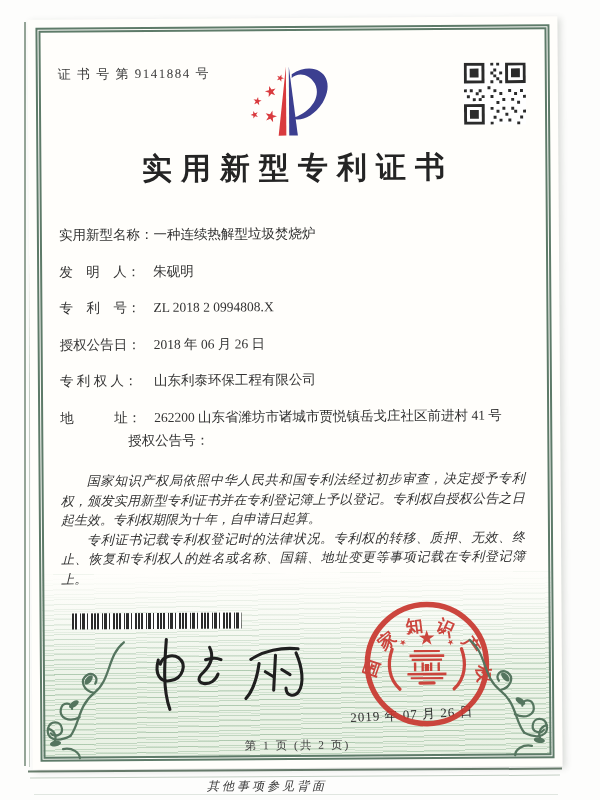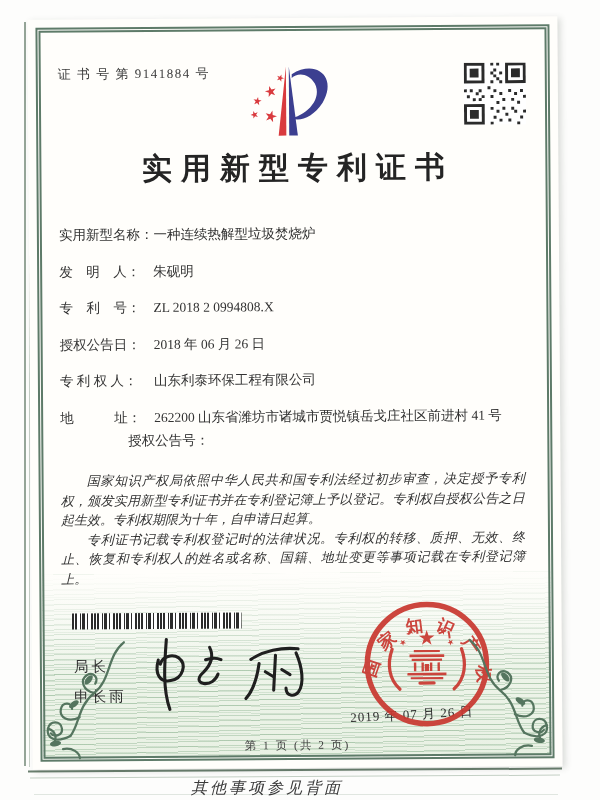--- a/index.html
+++ b/index.html
@@ -8,21 +8,21 @@
     font-family:"Liberation Serif","DejaVu Serif",serif;color:#333;
   }
   .stage{position:relative;width:600px;height:800px;background:#fdfdfc;}
 
   
   .edge-left-1{position:absolute;left:24px;top:22px;height:744px;width:0;border-left:2px solid #95a598;}
   .edge-left-2{position:absolute;left:29px;top:21px;height:746px;width:0;border-left:1px solid #c6d0c7;}
   .edge-bot-1{position:absolute;left:28px;top:769px;width:534px;height:0;border-top:2px solid #6a7f6f;transform:rotate(-0.3deg);}
   .edge-bot-2{position:absolute;left:30px;top:776px;width:530px;height:0;border-top:1px solid #c3cfc4;transform:rotate(-0.3deg);}
   .edge-bot-3{position:absolute;left:34px;top:794px;width:524px;height:0;border-top:1px solid #e0e6e0;}
-  .back-note{position:absolute;top:778px;left:0;width:534px;text-align:center;font-size:16px;color:#3a3a3a;letter-spacing:3px;font-style:italic;}
+  .back-note{position:absolute;top:778px;left:0;width:534px;text-align:center;font-size:12px;color:#3a3a3a;letter-spacing:3px;font-style:italic;}
 
   
   .page{
     position:absolute;left:30px;top:18px;width:530px;height:750px;
     background:#fffefb;transform:rotate(-0.4deg);transform-origin:50% 50%;
     box-shadow:3px 2px 6px rgba(60,70,60,.18);
   }
   .frame{position:absolute;inset:8px;border:5px double #5e7b69;pointer-events:none;z-index:3;}
   .guilloche{
     position:absolute;left:11px;right:11px;top:555px;bottom:11px;z-index:0;
@@ -194,24 +194,20 @@
       </div>
     </div>
 
     <div class="paras">
       <p>国家知识产权局依照中华人民共和国专利法经过初步审查，决定授予专利权，颁发实用新型专利证书并在专利登记簿上予以登记。专利权自授权公告之日起生效。专利权期限为十年，自申请日起算。</p>
       <p>专利证书记载专利权登记时的法律状况。专利权的转移、质押、无效、终止、恢复和专利权人的姓名或名称、国籍、地址变更等事项记载在专利登记簿上。</p>
     </div>
 
     <div class="barcode"></div>
 
-    <div class="comm">
-      <div>局长</div>
-      <div>申长雨</div>
-    </div>
 
     <svg class="sig" viewBox="0 0 175 85">
       <g fill="none" stroke="#1f1f1f" stroke-width="3" stroke-linecap="round" stroke-linejoin="round">
         <path d="M22,10 C20,34 18,58 25,78"></path>
         <path d="M14,30 C10,44 16,52 26,50 C38,48 42,34 34,28 C28,24 18,26 16,34"></path>
         <path d="M64,18 C68,26 66,34 58,42 C52,47 52,52 58,53 C64,54 70,50 72,44"></path>
         <path d="M60,30 C66,28 71,28 75,30"></path>
         <path d="M104,30 C116,22 134,18 150,20"></path>
         <path d="M112,34 C110,48 106,60 99,68"></path>
         <path d="M148,24 C154,38 156,54 150,62 C146,67 138,66 138,58"></path>

